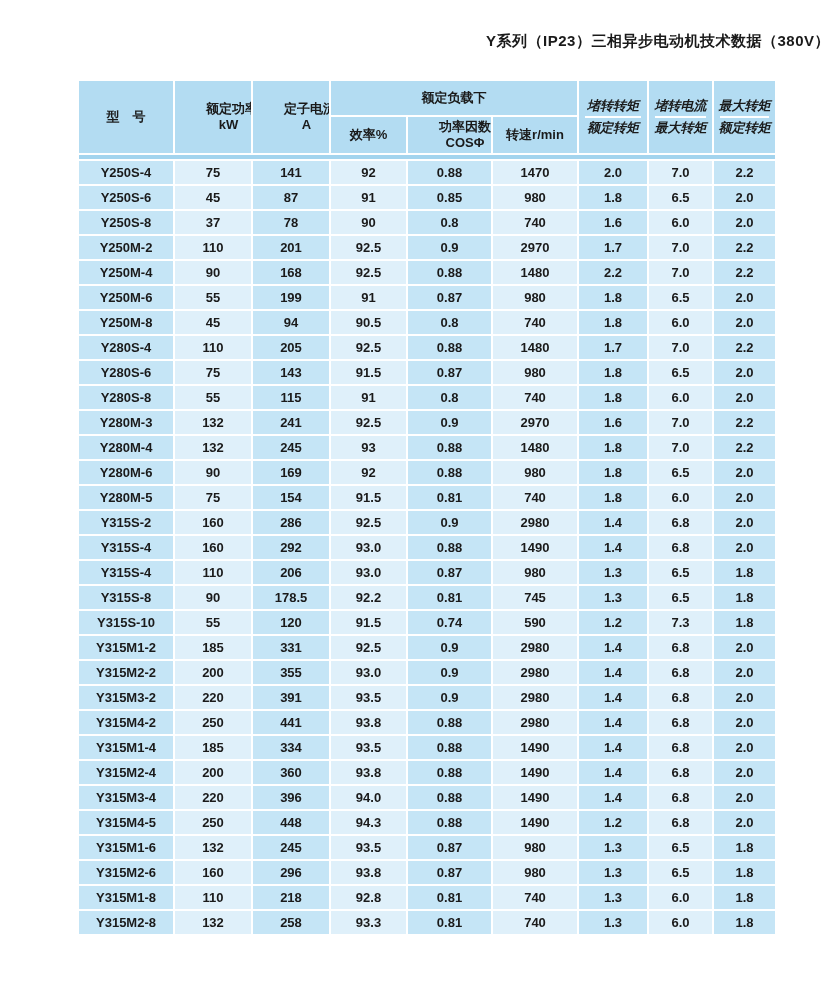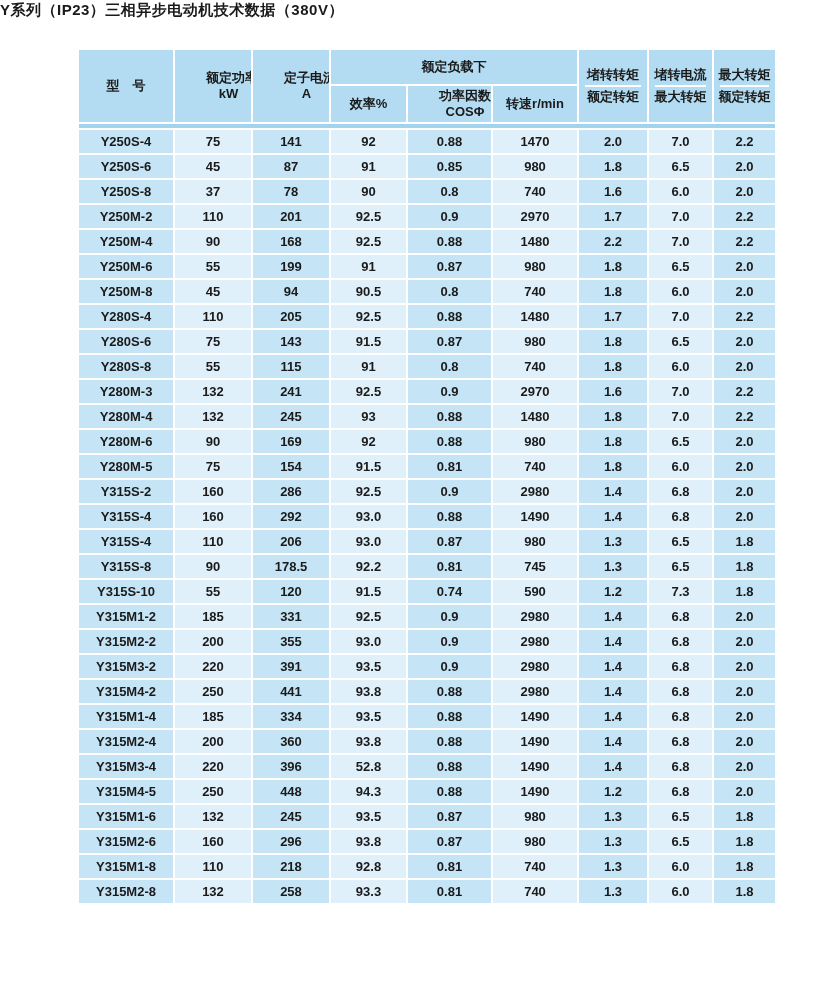--- a/index.html
+++ b/index.html
@@ -7,42 +7,42 @@
     --col-pale:#dff0fa; --divider-band:#a3d4ee; --text:#1a1a1a;
   }
   *{box-sizing:border-box;}
   html,body{margin:0;padding:0;}
   body{
     width:830px;height:981px;background:var(--page-bg);
     font-family:"Liberation Sans","DejaVu Sans",sans-serif;
     color:var(--text);
   }
   .title{
-    text-align:left;font-size:15px;font-weight:bold;
+    padding-top:31px;text-align:right;font-size:15px;font-weight:bold;
     line-height:20px;letter-spacing:0.5px;
   }
   .table-wrap{margin:28px 0 0 77px;}
   table{
     border-collapse:separate;border-spacing:2px;background:var(--page-bg);
     table-layout:fixed;width:700px;
   }
   th,td{
     text-align:center;vertical-align:middle;font-weight:bold;
     padding:0;overflow:hidden;white-space:nowrap;
   }
   th{background:var(--header-bg);font-size:13px;line-height:16px;}
   tr.hrow1 th{height:34px;}
   tr.hrow2 th{height:36px;}
   td{height:23px;font-size:13px;}
   td.col-medium{background:var(--col-medium);}
   td.col-pale{background:var(--col-pale);}
   tr.spacer td{background:var(--divider-band);height:4px;}
   .two-line div{line-height:16px;margin-left:31px;}
   .frac .frac-rule{height:2px;background:#ffffff;margin:2px 6px;}
-  .frac div{line-height:16px;}
+  .frac div{line-height:16px;font-style:italic;}
 </style>
 </head>
 <body>
 
 <div class="title">Y系列（IP23）三相异步电动机技术数据（380V）</div>
 
 <div class="table-wrap">
   <table>
     <colgroup>
       <col style="width:94px">
@@ -368,21 +368,21 @@
           <td class="col-medium">0.88</td>
           <td class="col-pale">1490</td>
           <td class="col-medium">1.4</td>
           <td class="col-pale">6.8</td>
           <td class="col-medium">2.0</td>
         </tr>
         <tr>
           <td class="col-medium">Y315M3-4</td>
           <td class="col-pale">220</td>
           <td class="col-medium">396</td>
-          <td class="col-pale">52.8</td>
+          <td class="col-pale">94.0</td>
           <td class="col-medium">0.88</td>
           <td class="col-pale">1490</td>
           <td class="col-medium">1.4</td>
           <td class="col-pale">6.8</td>
           <td class="col-medium">2.0</td>
         </tr>
         <tr>
           <td class="col-medium">Y315M4-5</td>
           <td class="col-pale">250</td>
           <td class="col-medium">448</td>

